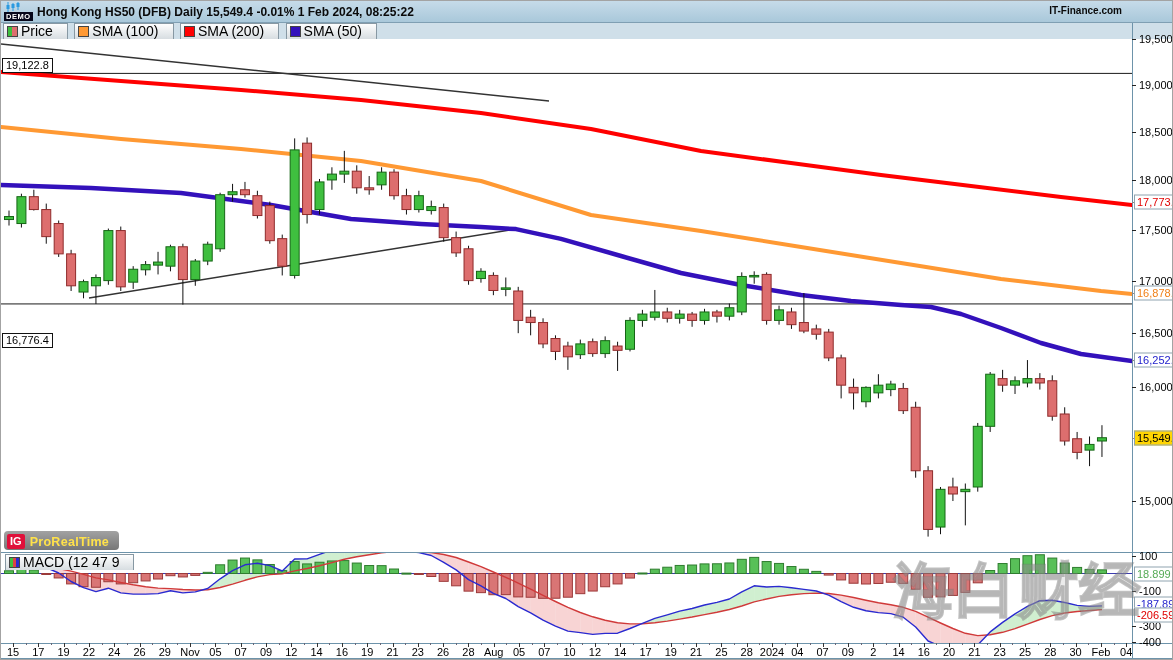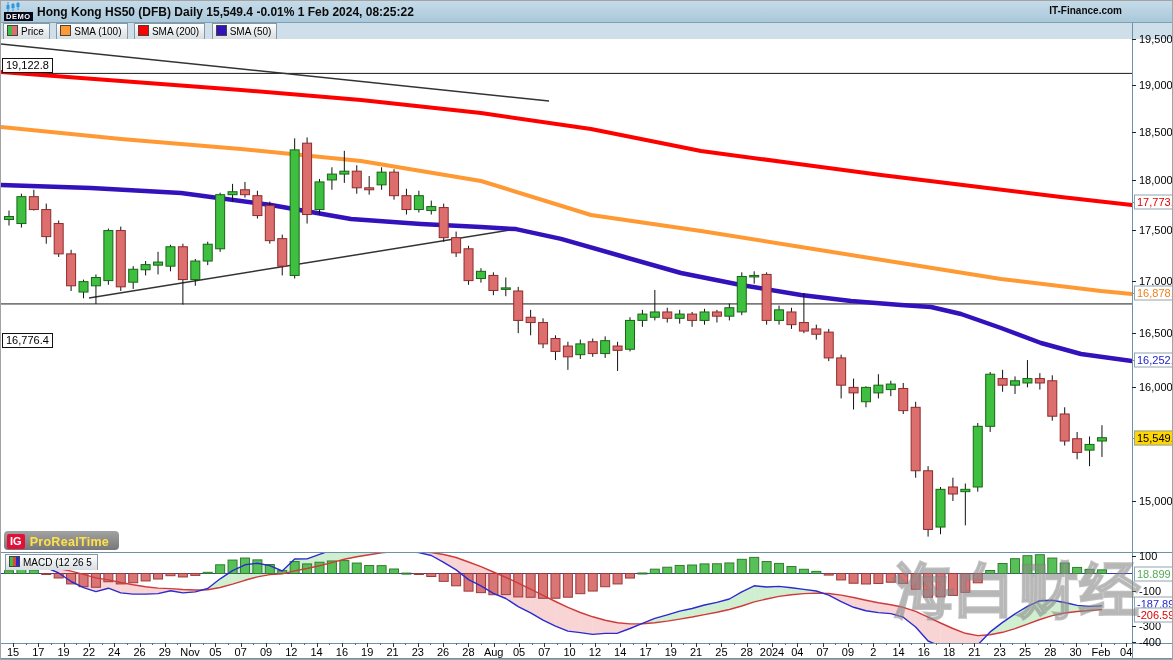--- a/index.html
+++ b/index.html
@@ -10,22 +10,22 @@
   .header{position:absolute;left:0;top:0;width:1173px;height:22px;
           background:linear-gradient(#c6dbe9,#a9c8da);border-bottom:1px solid #7f9fb3;box-sizing:border-box;}
   .title{position:absolute;left:36px;top:4px;font-size:12px;font-weight:bold;color:#0a0a0a;white-space:nowrap;}
   .site{position:absolute;right:52px;top:4px;font-size:10px;font-weight:bold;color:#0a0a0a;}
   .demo{position:absolute;left:3px;top:11px;background:#07071a;color:#fff;font-size:7.5px;
         font-weight:bold;padding:0 2px;letter-spacing:.5px;line-height:9px;}
   .minicandles{position:absolute;left:5px;top:1px;}
   
   .legendrow{position:absolute;left:0;top:22px;width:1173px;height:16px;background:#cfdfe9;}
   .tab{display:inline-block;margin-left:2px;height:15px;background:linear-gradient(#fefefe,#d7dde1);
-       border:1px solid #8798a3;border-bottom:none;font-size:10px;color:#000;
-       padding:0 5px 0 3px;line-height:15px;vertical-align:top;white-space:nowrap;}
+       border:1px solid #8798a3;border-bottom:none;font-size:14px;color:#000;
+       padding:0 14px 0 3px;line-height:15px;vertical-align:top;white-space:nowrap;}
   .chip{display:inline-block;width:9px;height:9px;border:1px solid #444;margin-right:3px;vertical-align:-1px;}
   
   .pane{position:absolute;left:0;}
   .hline{position:absolute;left:0;width:1173px;height:1px;background:#6d93aa;}
   .vline{position:absolute;top:22px;width:1px;height:636px;background:#6d93aa;}
   
   .lvl{position:absolute;left:1px;font-size:11px;line-height:13px;border:1px solid #111;
        background:#fff;color:#000;padding:0 3px;white-space:nowrap;}
   
   .tickdash{position:absolute;left:1131px;width:4px;height:1px;background:#222;}
@@ -447,21 +447,21 @@
       <rect x="1046.78" y="5.055361409258522" width="9" height="15.444638590741478" fill="#58c058" stroke="#2f7d2f" stroke-width="1"></rect>
       <rect x="1059.2" y="10.016562082011632" width="9" height="10.483437917988368" fill="#58c058" stroke="#2f7d2f" stroke-width="1"></rect>
       <rect x="1071.62" y="14.432243227545456" width="9" height="6.067756772454544" fill="#58c058" stroke="#2f7d2f" stroke-width="1"></rect>
       <rect x="1084.04" y="16.38978014616154" width="9" height="4.1102198538384584" fill="#58c058" stroke="#2f7d2f" stroke-width="1"></rect>
       <rect x="1096.46" y="16.83619959087056" width="9" height="3.66380040912944" fill="#58c058" stroke="#2f7d2f" stroke-width="1"></rect>
       <polyline points="8,16.3 20.42,15.2 32.84,14.4 45.26,14.4 57.68,15.5 70.1,18.1 82.52,21.4 94.94,24.9 107.36,26.9 119.78,29.5 132.2,31.8 144.62,33.7 157.04,35.1 169.46,35.6 181.88,36.5 194.3,37.0 206.72,36.7 219.14,34.5 231.56,31.1 243.98,27.3 256.4,23.9 268.82,21.6 281.24,20.9 293.66,17.9 306.08,15.5 318.5,12.7 330.92,9.6 343.34,6.3 355.76,3.7 368.18,1.7 380.6,-0.2 393.02,-1.4 405.44,-1.5 417.86,-1.2 430.28,-0.5 442.7,1.5 455.12,4.5 467.54,9.0 479.96,13.7 492.38,19.0 504.8,24.3 517.22,30.2 529.64,36.1 542.06,42.3 554.48,48.5 566.9,54.4 579.32,59.5 591.74,63.8 604.16,67.2 616.58,69.8 629,70.9 641.42,70.8 653.84,69.7 666.26,68.1 678.68,66.1 691.1,64.0 703.52,61.6 715.9399999999999,59.2 728.36,56.5 740.78,53.0 753.2,48.9 765.62,46.0 778.04,43.4 790.46,41.7 802.88,40.6 815.3,40.1 827.72,40.5 840.14,42.1 852.56,44.5 864.98,47.2 877.4,49.7 889.82,51.8 902.24,54.3 914.66,58.3 927.08,64.2 939.5,70.0 951.92,75.5 964.34,80.3 976.76,82.6 989.18,81.8 1001.6,79.3 1014.02,75.6 1026.44,71.2 1038.86,66.5 1051.28,62.6 1063.7,60.0 1076.12,58.5 1088.54,57.5 1100.96,56.6" fill="none" stroke="#d03a3a" stroke-width="1.4" stroke-linejoin="round"></polyline>
       <polyline points="8,13.6 20.42,11.0 32.84,10.8 45.26,14.6 57.68,20.0 70.1,28.5 82.52,34.6 94.94,38.6 107.36,35.2 119.78,39.9 132.2,41.1 144.62,41.1 157.04,40.6 169.46,37.8 181.88,39.9 194.3,38.9 206.72,35.5 219.14,25.8 231.56,17.7 243.98,11.8 256.4,10.2 268.82,12.6 281.24,18.0 293.66,6.0 306.08,5.9 318.5,1.4 330.92,-3.0 343.34,-6.6 355.76,-6.7 368.18,-6.3 380.6,-8.1 393.02,-5.8 405.44,-1.8 417.86,-0.4 430.28,2.5 442.7,9.3 455.12,16.9 467.54,26.6 479.96,32.9 492.38,40.3 504.8,45.5 517.22,53.6 529.64,59.8 542.06,67.1 554.48,73.2 566.9,78.1 579.32,79.6 591.74,81.4 604.16,80.4 616.58,80.2 629,75.5 641.42,70.3 653.84,65.4 666.26,61.8 678.68,58.1 691.1,55.5 703.52,52.0 715.9399999999999,49.4 728.36,46.0 740.78,38.8 753.2,32.8 765.62,34.0 778.04,33.4 790.46,34.7 802.88,36.4 815.3,38.0 827.72,42.1 840.14,48.6 852.56,54.3 864.98,57.7 877.4,59.6 889.82,60.6 902.24,64.2 914.66,74.0 927.08,88.0 939.5,93.4 951.92,97.4 964.34,99.2 976.76,91.9 989.18,78.9 1001.6,69.4 1014.02,60.8 1026.44,53.4 1038.86,47.7 1051.28,47.2 1063.7,49.5 1076.12,52.4 1088.54,53.4 1100.96,52.9" fill="none" stroke="#2a2ad0" stroke-width="1.4" stroke-linejoin="round"></polyline>
     </svg>
 
   <div class="macdtab">
-    <span class="tab"><span class="chip" style="background: linear-gradient(90deg, rgb(63, 191, 63) 33%, rgb(221, 68, 68) 33%, rgb(221, 68, 68) 66%, rgb(42, 42, 208) 66%);"></span><span>MACD (12 26 5</span></span>
+    <span class="tab"><span class="chip" style="background: linear-gradient(90deg, rgb(63, 191, 63) 33%, rgb(221, 68, 68) 33%, rgb(221, 68, 68) 66%, rgb(42, 42, 208) 66%);"></span><span>MACD (12 47 9</span></span>
   </div>
 
   <div class="prt">
     <span class="ig">IG</span><span class="prtname">ProRealTime</span>
   </div>
 
   <div class="hline" style="top:551px"></div>
   <div class="hline" style="top:642px"></div>
   <div class="hline" style="top:657px"></div>
   <div class="vline" style="left:1131px"></div>
@@ -616,21 +616,21 @@
       <div class="dtick2" style="left: 884.85px;"></div>
       <div class="dlabel" style="left: 872.2px;">2</div>
       <div class="dtick" style="left: 897.5px;"></div>
       <div class="dtick2" style="left: 910.15px;"></div>
       <div class="dlabel" style="left: 897.5px;">14</div>
       <div class="dtick" style="left: 922.8px;"></div>
       <div class="dtick2" style="left: 935.45px;"></div>
       <div class="dlabel" style="left: 922.8px;">16</div>
       <div class="dtick" style="left: 948.1px;"></div>
       <div class="dtick2" style="left: 960.75px;"></div>
-      <div class="dlabel" style="left: 948.1px;">18</div>
+      <div class="dlabel" style="left: 948.1px;">20</div>
       <div class="dtick" style="left: 973.4px;"></div>
       <div class="dtick2" style="left: 986.05px;"></div>
       <div class="dlabel" style="left: 973.4px;">21</div>
       <div class="dtick" style="left: 998.7px;"></div>
       <div class="dtick2" style="left: 1011.35px;"></div>
       <div class="dlabel" style="left: 998.7px;">23</div>
       <div class="dtick" style="left: 1024px;"></div>
       <div class="dtick2" style="left: 1036.65px;"></div>
       <div class="dlabel" style="left: 1024px;">25</div>
       <div class="dtick" style="left: 1049.3px;"></div>

